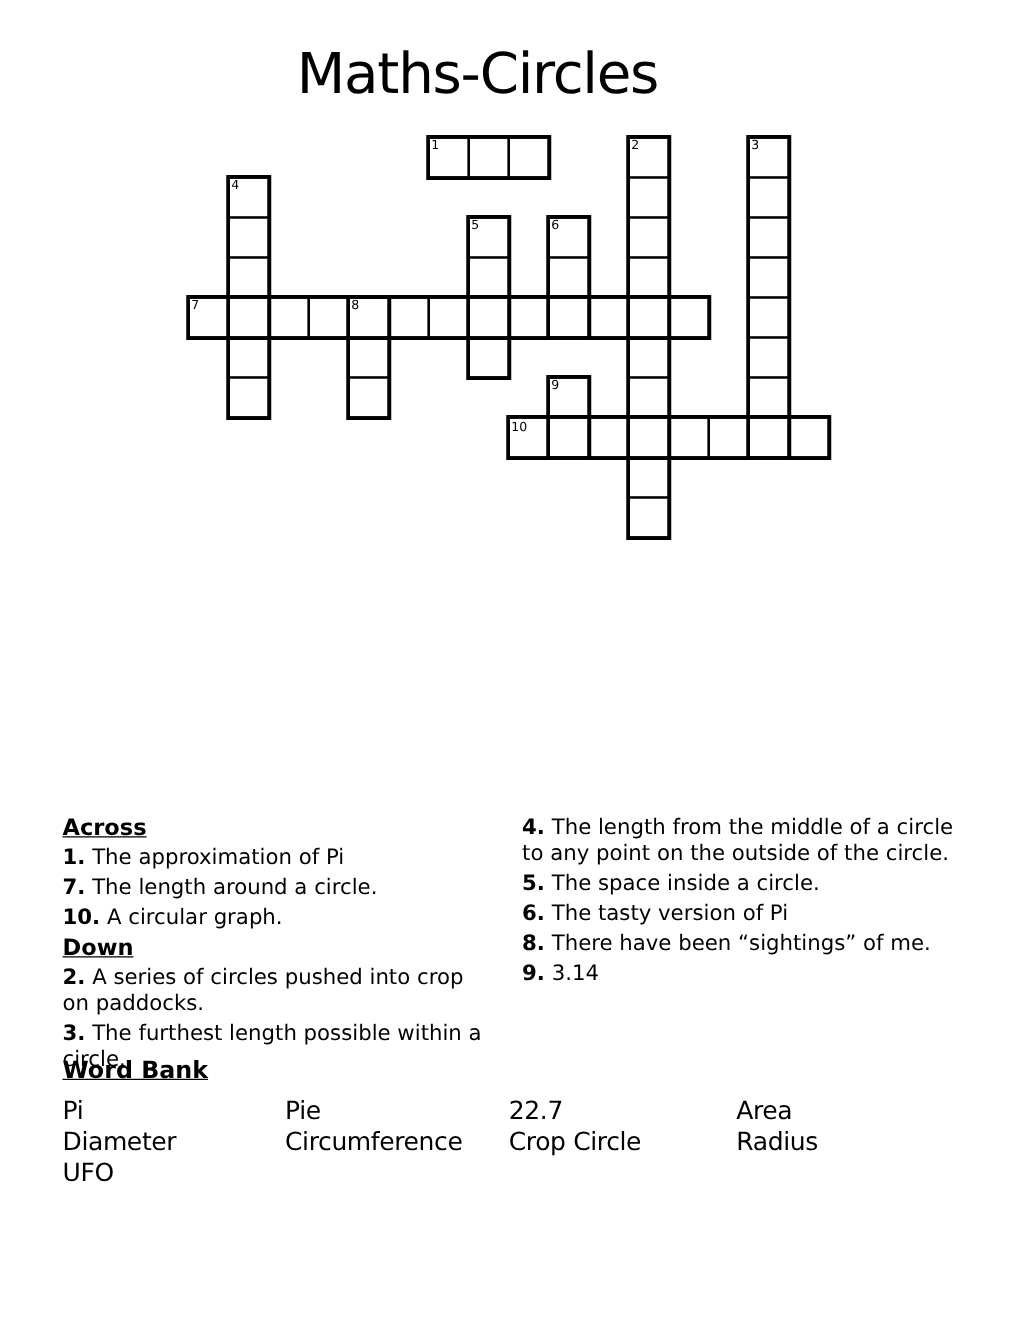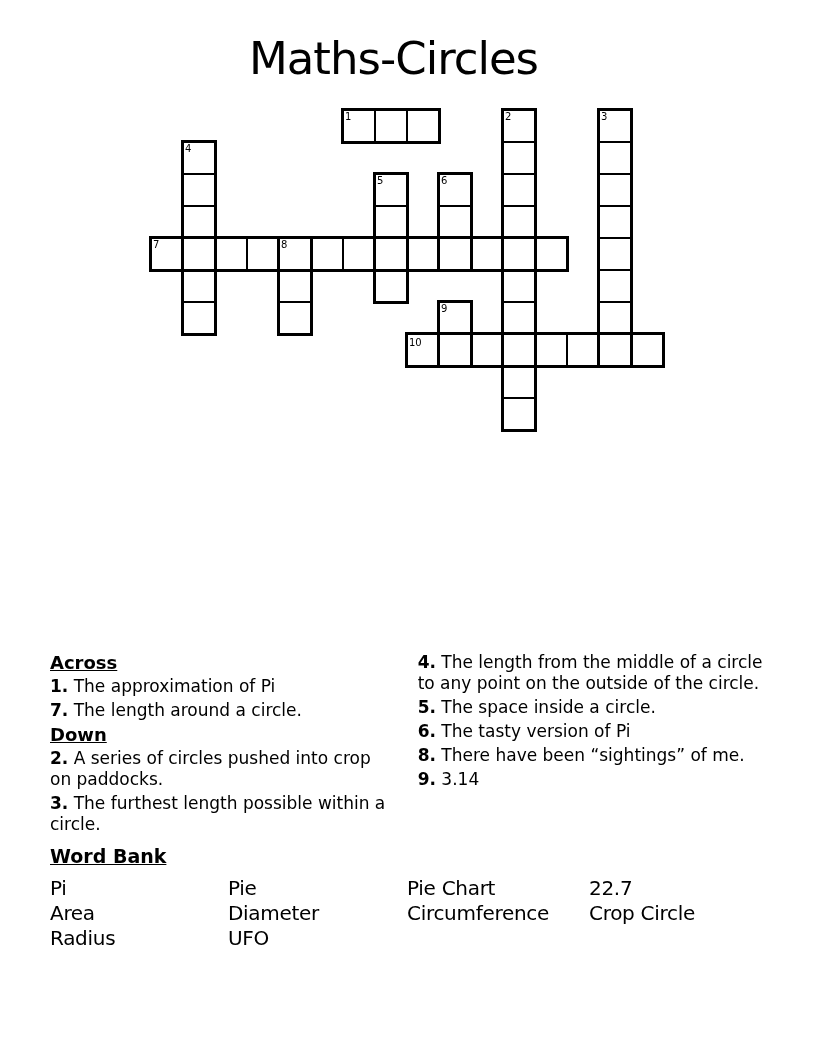--- a/index.html
+++ b/index.html
@@ -4,21 +4,20 @@
 <style>
   html, body { margin: 0; padding: 0; background: #ffffff; }
   .page {
     position: relative;
     width: 764px;
     height: 1056px;
     background: #ffffff;
     font-family: "DejaVu Sans", "Liberation Sans", sans-serif;
     color: #000000;
     overflow: hidden;
-    padding-left: 23px;
   }
 
   
   .title {
     position: absolute;
     top: 32px;
     left: 0;
     width: 100%;
     margin: 0;
     text-align: center;
@@ -197,39 +196,39 @@
       <div class="cw-cell" style="left: 479px; top: 223px;"></div>
       <div class="cw-outline" style="left: 254px; top: 222px; width: 260px; height: 36px;"></div>
       <div class="cw-num" style="left: 258px; top: 228px;">10</div>
     </div>
 
   <div class="clues">
     <div class="clue-col-left">
         <div class="clue-heading">Across</div>
         <div class="clue"><span class="clue-num">1.</span> The approximation of Pi</div>
         <div class="clue"><span class="clue-num">7.</span> The length around a circle.</div>
+        <div class="clue"><span class="clue-num">10.</span> A circular graph.</div>
         <div class="clue-heading">Down</div>
         <div class="clue"><span class="clue-num">2.</span> A series of circles pushed into crop on paddocks.</div>
         <div class="clue"><span class="clue-num">3.</span> The furthest length possible within a circle.</div>
       </div>
     <div class="clue-col-right">
         <div class="clue"><span class="clue-num">4.</span> The length from the middle of a circle to any point on the outside of the circle.</div>
         <div class="clue"><span class="clue-num">5.</span> The space inside a circle.</div>
         <div class="clue"><span class="clue-num">6.</span> The tasty version of Pi</div>
         <div class="clue"><span class="clue-num">8.</span> There have been “sightings” of me.</div>
         <div class="clue"><span class="clue-num">9.</span> 3.14</div>
       </div>
   </div>
 
   <div class="wordbank">
     <div class="wb-heading">Word Bank</div>
     <div class="wb-grid">
         <div class="wb-cell">Pi</div>
         <div class="wb-cell">Pie</div>
-        <div class="wb-cell">Pie Chart</div>
         <div class="wb-cell">22.7</div>
         <div class="wb-cell">Area</div>
         <div class="wb-cell">Diameter</div>
         <div class="wb-cell">Circumference</div>
         <div class="wb-cell">Crop Circle</div>
         <div class="wb-cell">Radius</div>
         <div class="wb-cell">UFO</div>
         <div class="wb-cell"></div>
         <div class="wb-cell"></div>
       </div>

